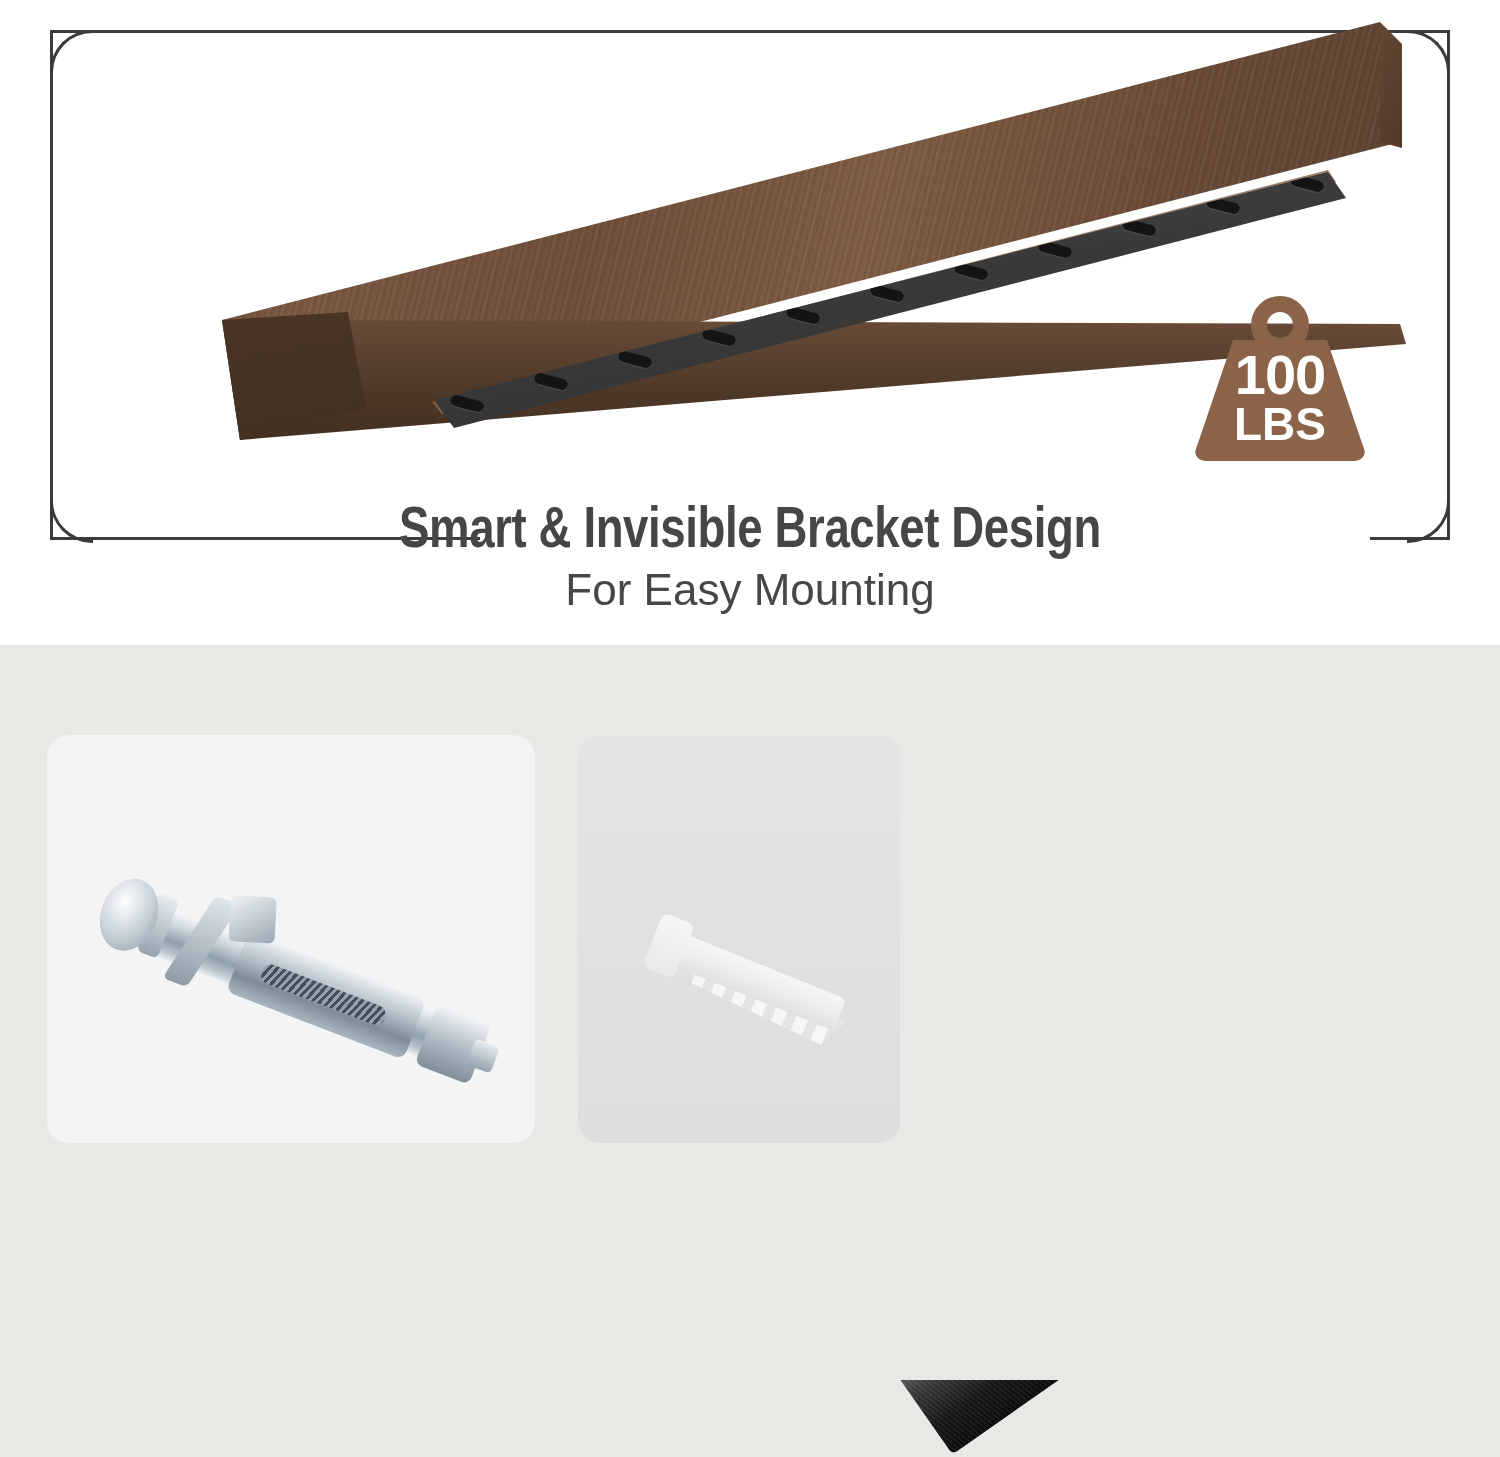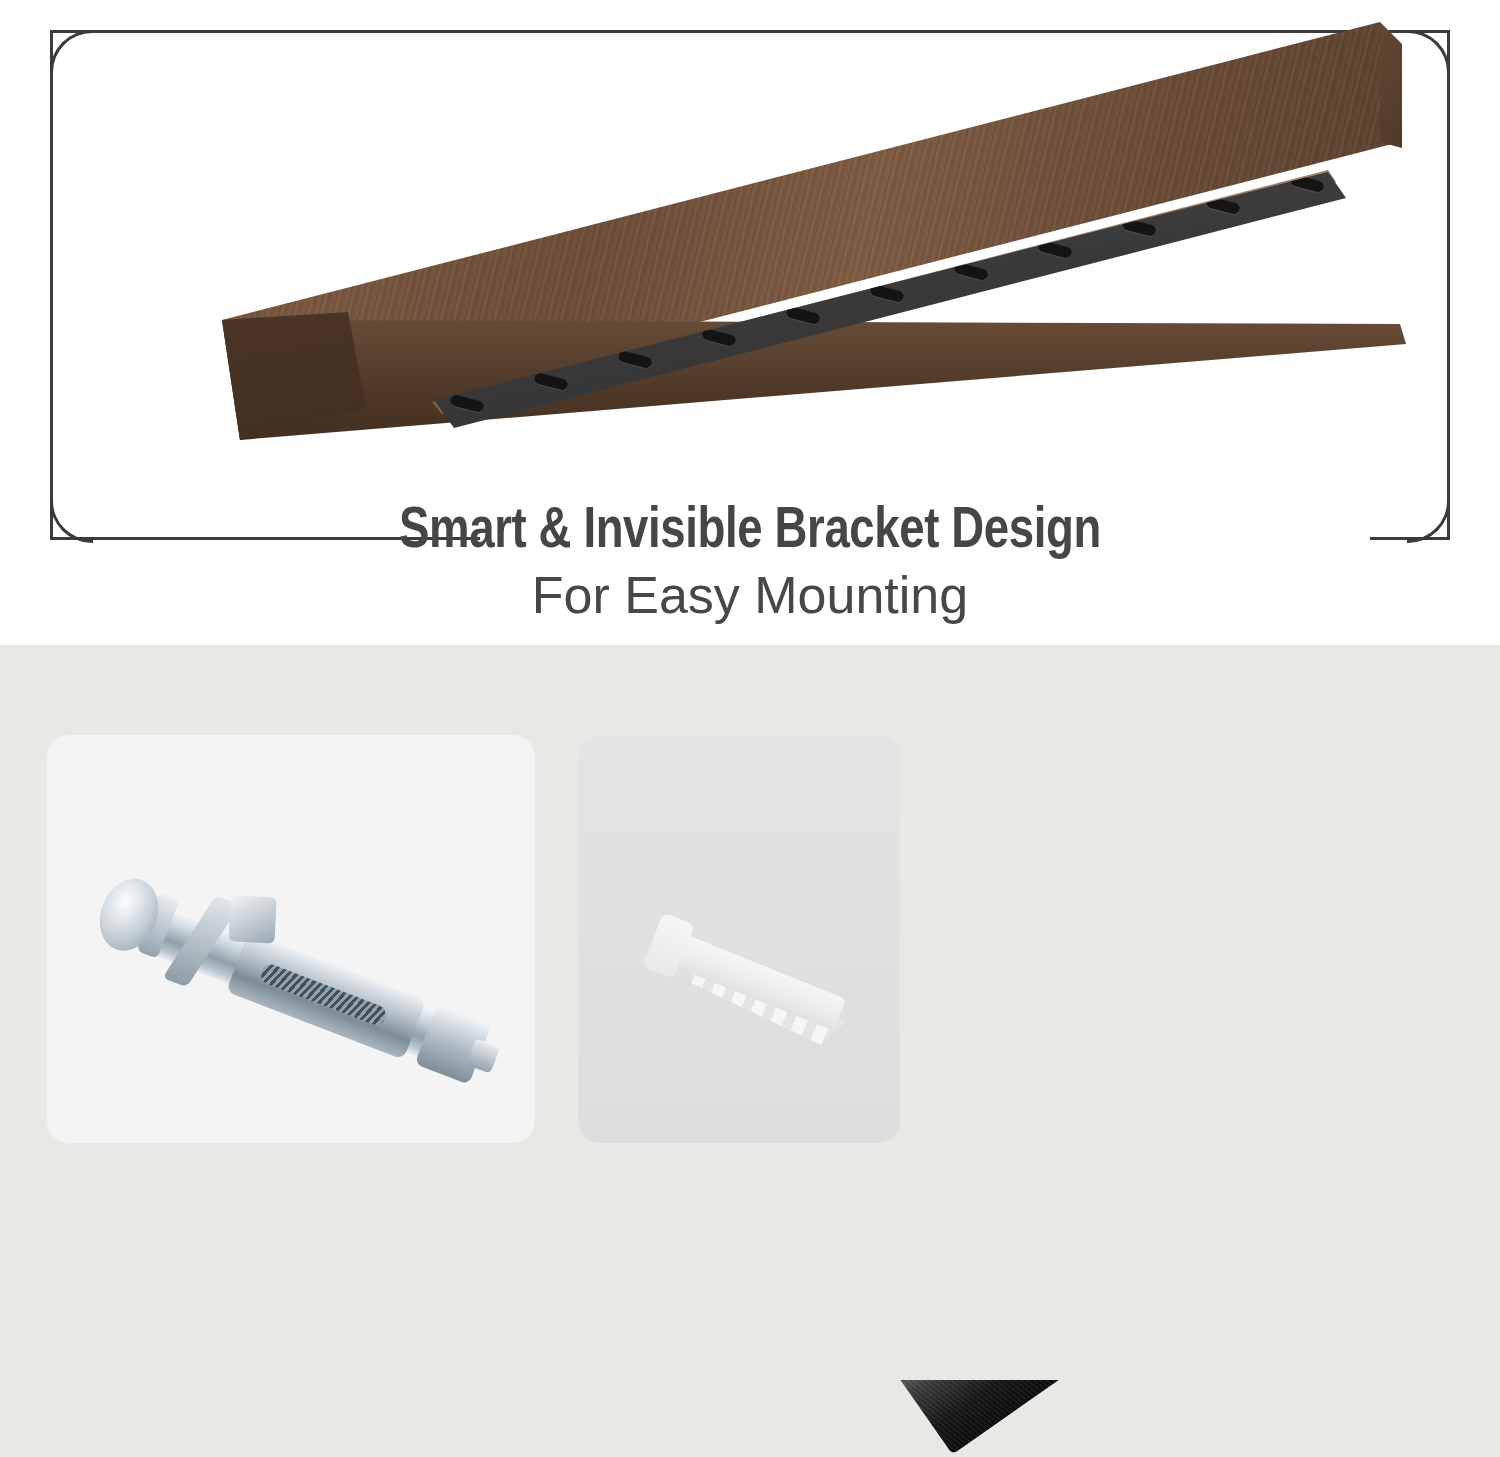--- a/index.html
+++ b/index.html
@@ -76,21 +76,21 @@
   #badge-text{position:absolute;left:0;top:52px;width:170px;text-align:center;color:#fff;
               line-height:.96;}
   #badge-number{font-size:56px;font-weight:bold;letter-spacing:-1px;display:block;}
   #badge-unit{font-size:46px;font-weight:bold;letter-spacing:0px;display:block;}
 
   
   #headline{position:absolute;left:0;top:494px;width:1500px;text-align:center;
             font-size:57px;font-weight:bold;color:#464646;letter-spacing:-.5px;
             transform:scaleX(.80);transform-origin:center;white-space:nowrap;}
   #subhead{position:absolute;left:0;top:565px;width:1500px;text-align:center;
-           font-size:52px;font-weight:normal;color:#474747;}
+           font-size:44px;font-weight:normal;color:#474747;}
 
   
   #bottom-section{position:absolute;left:0;top:645px;width:1500px;height:812px;background:#eae8e5;}
 
   
   .photo-panel{position:absolute;border-radius:22px;overflow:hidden;}
   #panel-metal-anchor{left:47px;top:90px;width:488px;height:408px;background:#f4f4f4;}
   #panel-plastic-anchor{left:578px;top:90px;width:322px;height:408px;
                         background:linear-gradient(180deg,#e4e4e4,#dddddd);}
 
@@ -169,20 +169,28 @@
       <span class="bracket-slot" style="left:526px;top:94px;transform:rotate(14.5deg);"></span>
       <span class="bracket-slot" style="left:442px;top:116px;transform:rotate(14.5deg);"></span>
       <span class="bracket-slot" style="left:358px;top:138px;transform:rotate(14.5deg);"></span>
       <span class="bracket-slot" style="left:274px;top:160px;transform:rotate(14.5deg);"></span>
       <span class="bracket-slot" style="left:190px;top:182px;transform:rotate(14.5deg);"></span>
       <span class="bracket-slot" style="left:106px;top:204px;transform:rotate(14.5deg);"></span>
       <span class="bracket-slot" style="left:22px;top:226px;transform:rotate(14.5deg);"></span>
     </div>
   </div>
 
+  <div id="weight-badge">
+    <div id="badge-ring"></div>
+    <div id="badge-body"></div>
+    <div id="badge-text">
+      <span id="badge-number">100</span>
+      <span id="badge-unit">LBS</span>
+    </div>
+  </div>
 
   <div id="headline">Smart &amp; Invisible Bracket Design</div>
   <div id="subhead">For Easy Mounting</div>
 </section>
 
 <section id="bottom-section">
 
   <div class="photo-panel" id="panel-metal-anchor">
     <div id="metal-anchor">
       <span class="anch" id="anch-shaft"></span>

